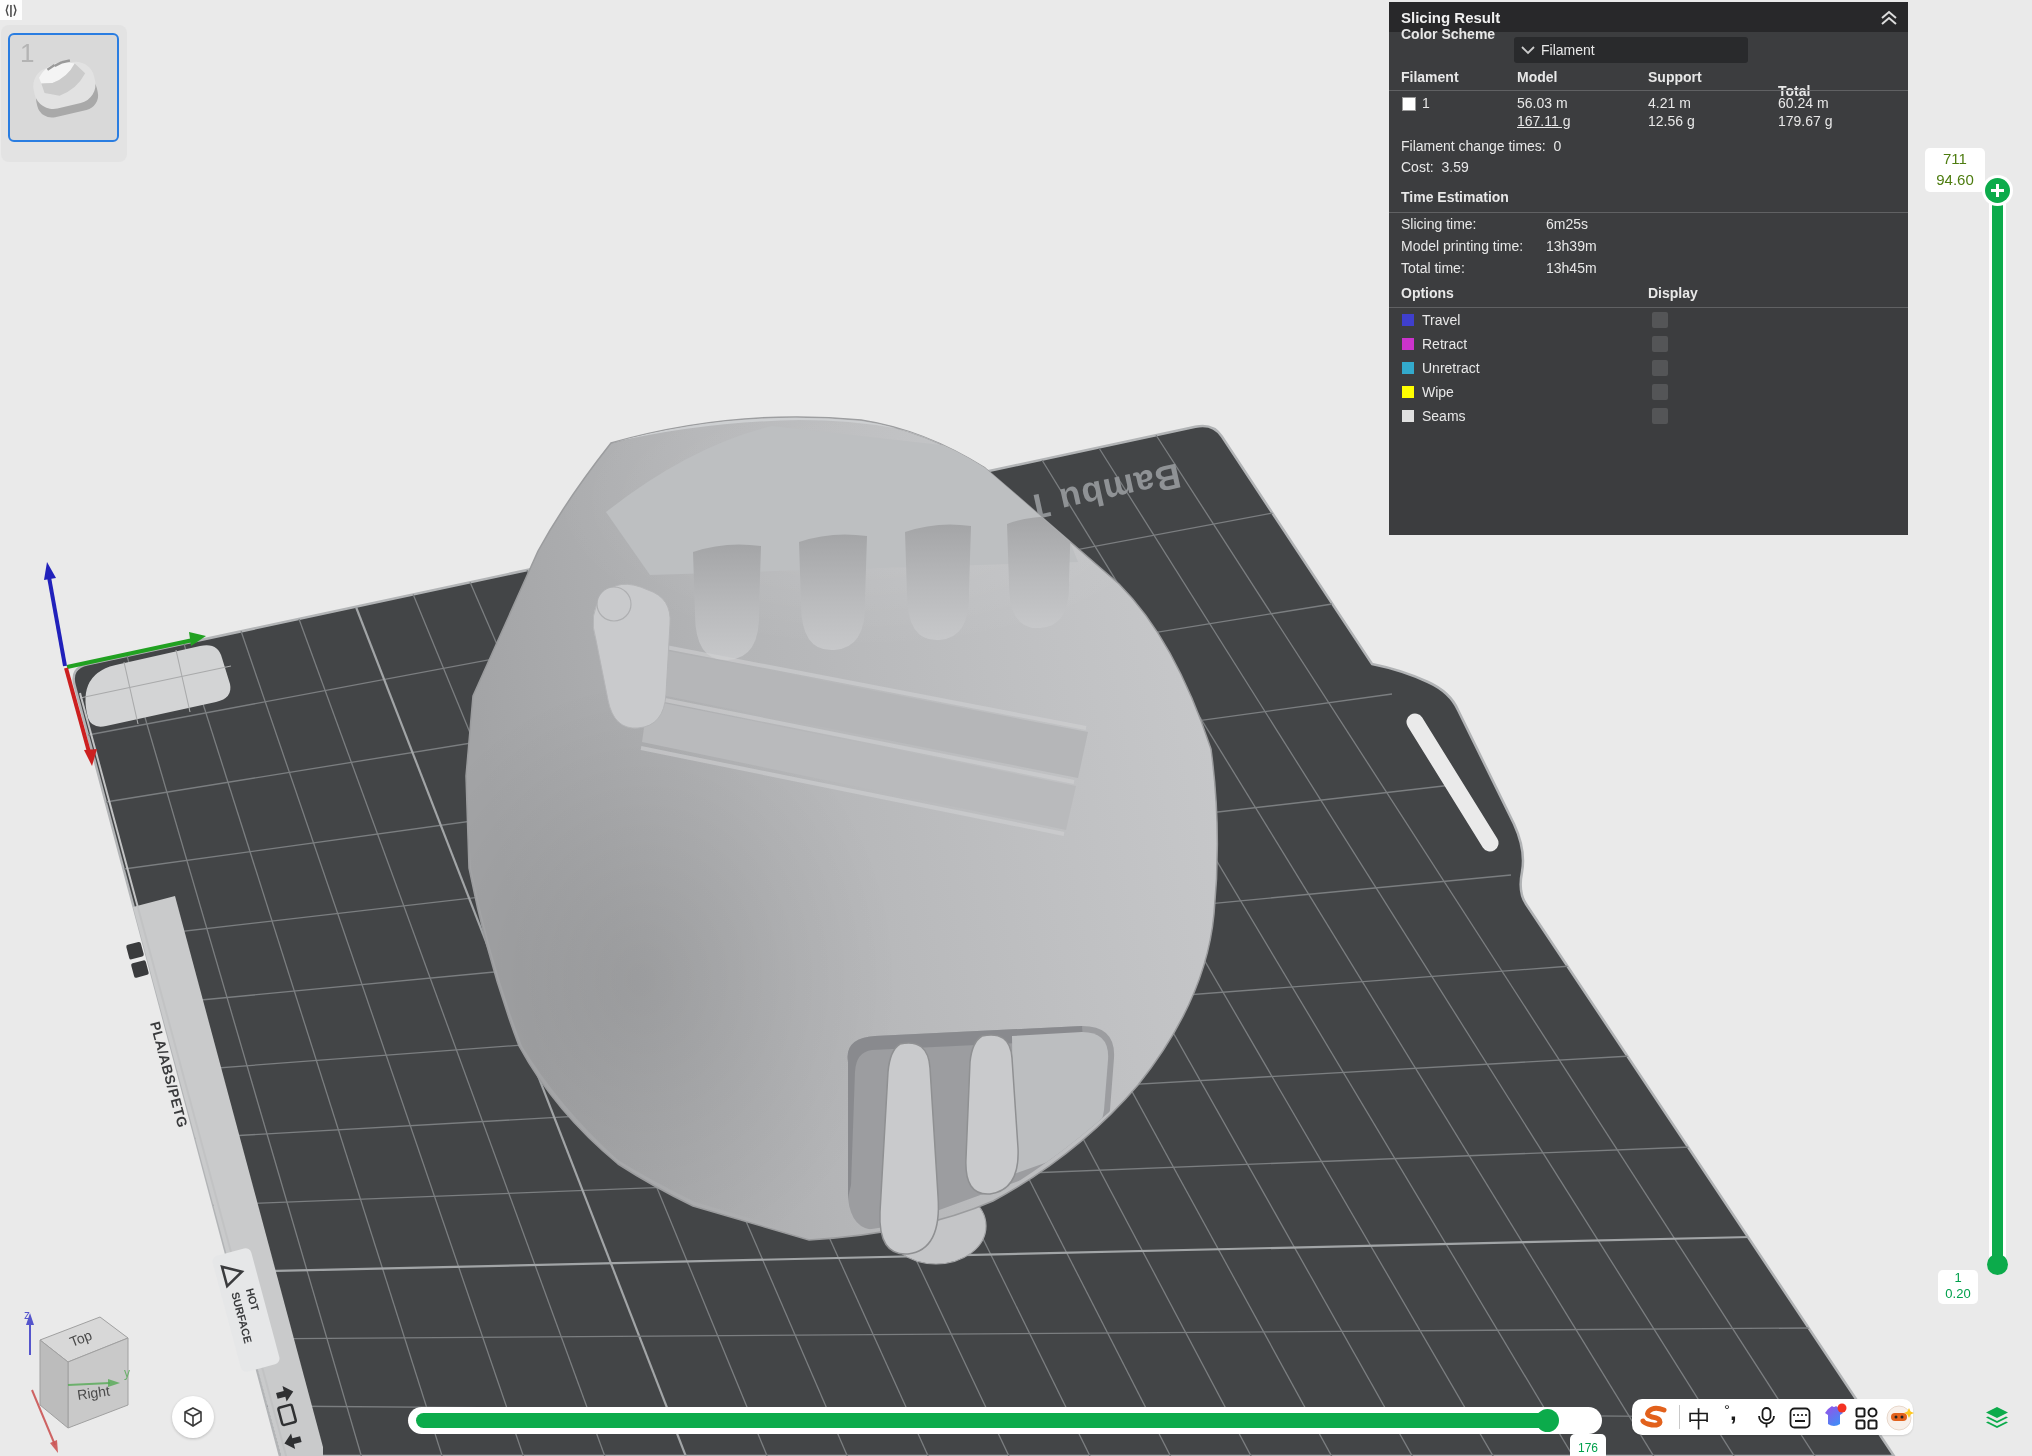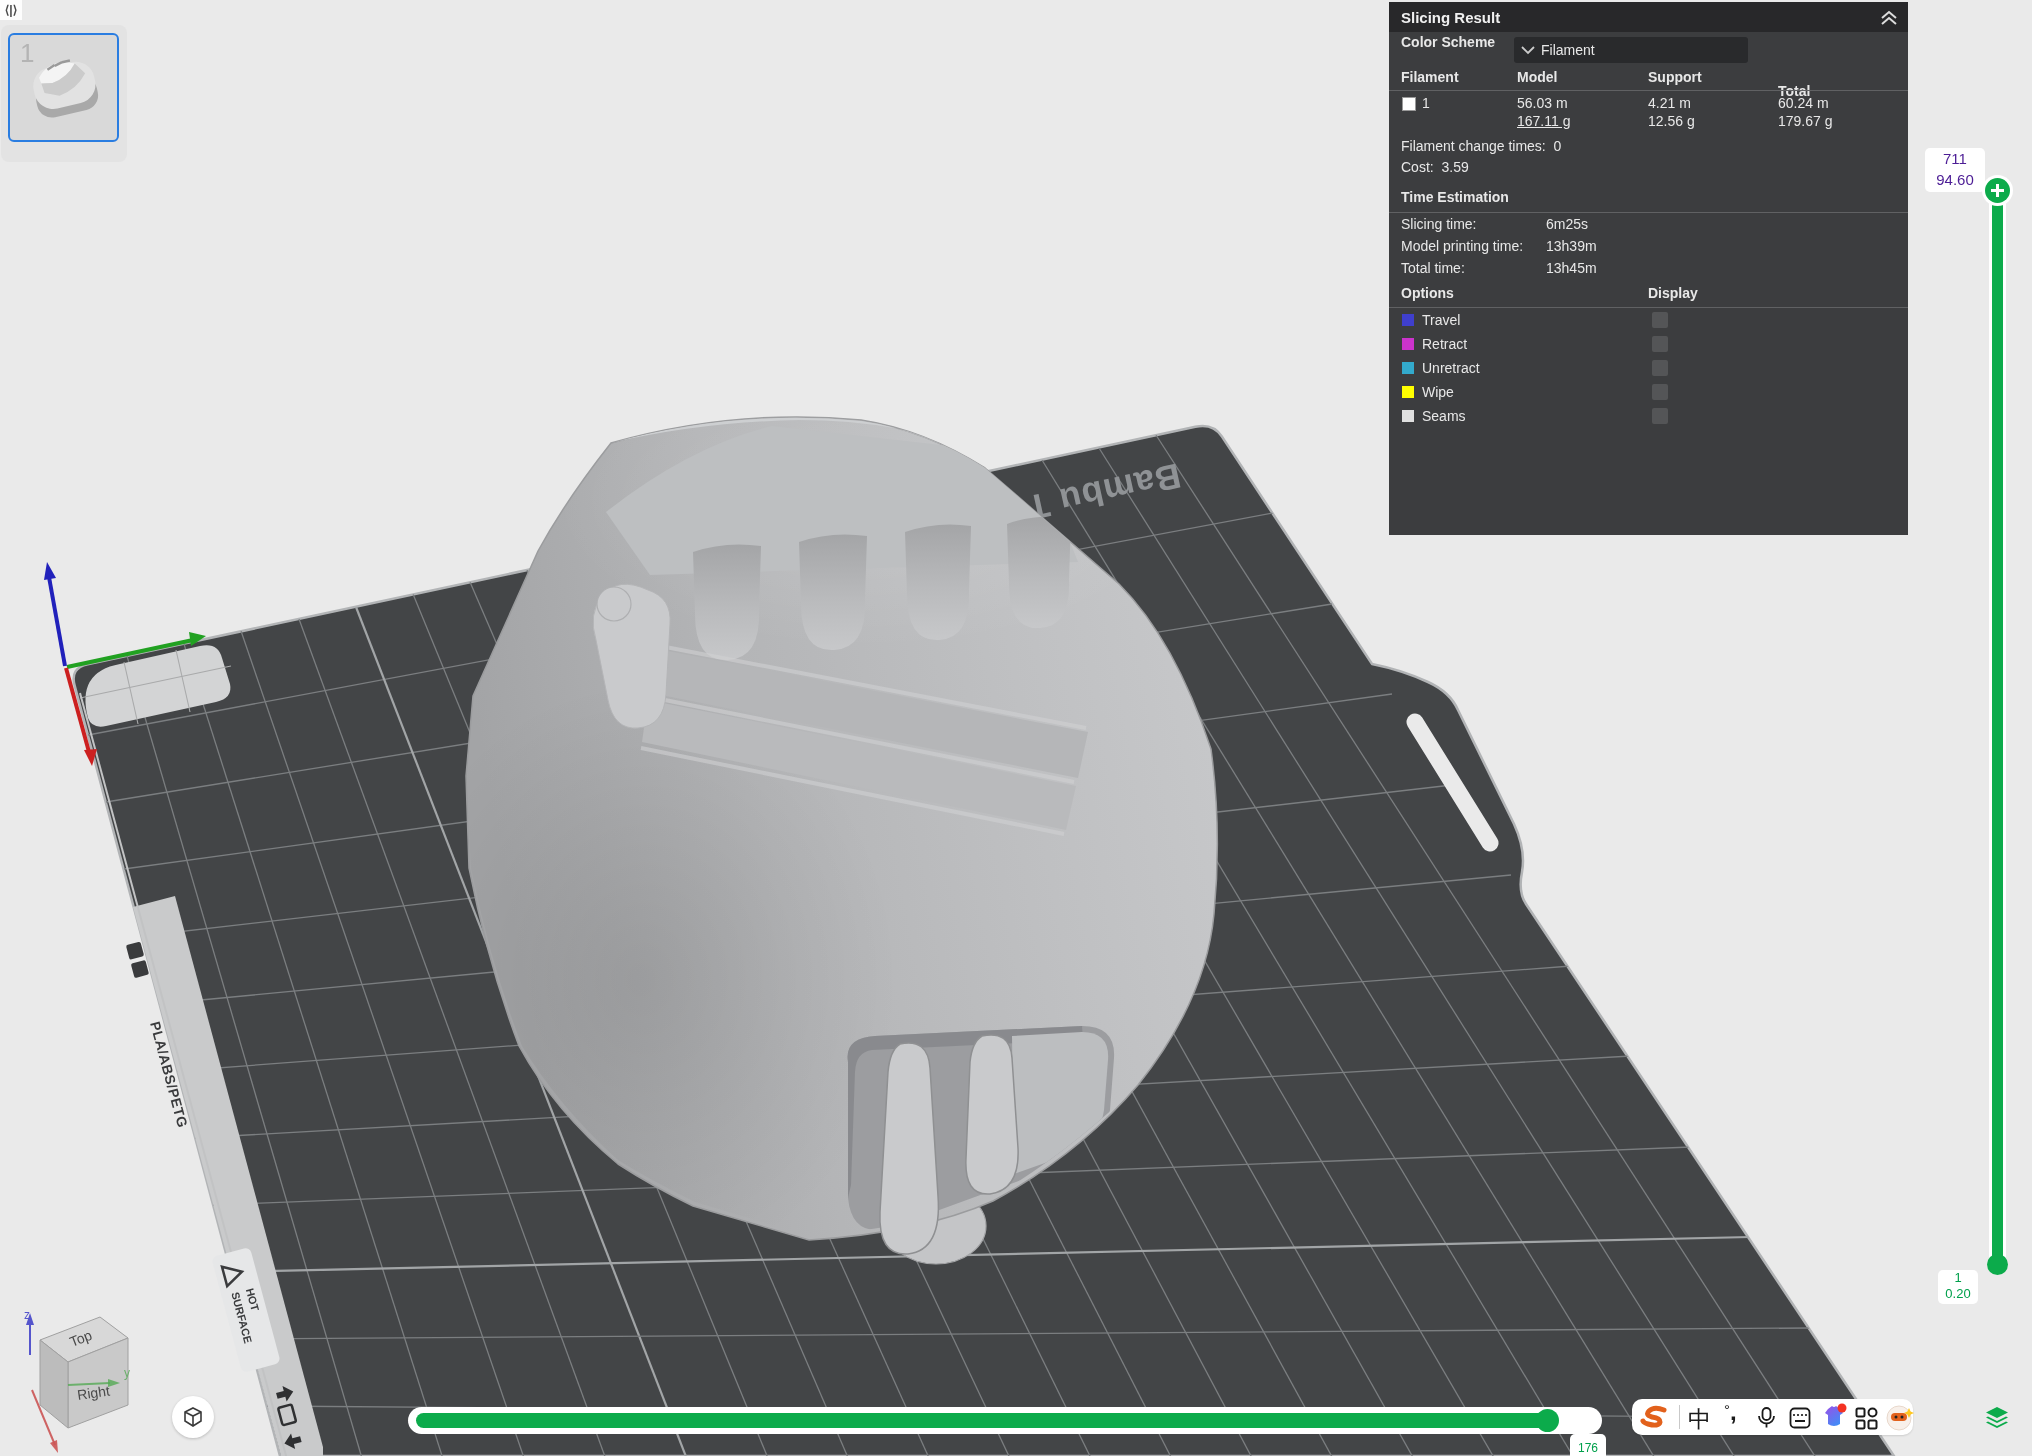--- a/index.html
+++ b/index.html
@@ -202,21 +202,21 @@
     <rect x="6" y="30" width="62" height="34" rx="15" fill="#a9a9a9"></rect>
     <rect x="6" y="14" width="62" height="42" rx="19" fill="#e2e2e2"></rect>
     <path d="M 14,22 Q 24,10 42,12 L 52,16 Q 42,28 26,30 L 15,28 Z" fill="#f4f4f4"></path>
     <path d="M 15,28 L 26,30 Q 42,28 52,16 L 60,28 Q 48,42 30,44 L 16,38 Z" fill="#cbcbcb"></path>
     <path d="M 24,16 l 8,-3 M 32,14 l 8,-2 M 40,12 l 8,0" stroke="#9a9a9a" stroke-width="2.5"></path>
   </g>
 </svg>
 
 <div class="abs" style="left:1989px;top:186px;width:17px;height:1083px;background:#fff;border-radius:8px;"></div>
 <div class="abs" style="left:1992px;top:190px;width:11px;height:1075px;background:#0cab4b;border-radius:5px;"></div>
-<div class="abs" style="left:1925px;top:148px;width:60px;height:44px;background:#fff;border-radius:5px;color:#4c1d95;font-size:15px;text-align:center;line-height:21px;">711<br>94.60</div>
+<div class="abs" style="left:1925px;top:148px;width:60px;height:44px;background:#fff;border-radius:5px;color:#4d7c0f;font-size:15px;text-align:center;line-height:21px;">711<br>94.60</div>
 <div class="abs" style="left:1982px;top:175px;width:31px;height:31px;background:#fff;border-radius:50%;"></div>
 <div class="abs" style="left:1985px;top:178px;width:25px;height:25px;background:#0cab4b;border-radius:50%;"></div>
 <div class="abs" style="left:1991px;top:189px;width:13px;height:3px;background:#fff;"></div>
 <div class="abs" style="left:1996px;top:184px;width:3px;height:13px;background:#fff;"></div>
 <div class="abs" style="left:1987px;top:1254px;width:21px;height:21px;background:#0cab4b;border-radius:50%;"></div>
 <div class="abs" style="left:1938px;top:1270px;width:40px;height:34px;background:#fff;border-radius:5px;color:#00a04b;font-size:13px;text-align:center;line-height:16px;">1<br>0.20</div>
 
 <div class="abs" style="left:408px;top:1407px;width:1194px;height:27px;background:#fff;border-radius:14px;"></div>
 <div class="abs" style="left:416px;top:1413px;width:1140px;height:15px;background:#0cab4b;border-radius:8px;"></div>
 <div class="abs" style="left:1536px;top:1409px;width:23px;height:23px;background:#0cab4b;border-radius:50%;"></div>
@@ -289,21 +289,21 @@
   <path d="M 4,17.5 L 2,18.5 L 13,24 L 24,18.5 L 22,17.5 L 13,22 Z"></path>
 </svg>
 
 <div class="panel">
   <div class="ptitle">
       <span>Slicing Result</span>
     </div>
   <svg class="abs" style="left:491px;top:8px" width="18" height="16" viewBox="0 0 18 16" fill="none" stroke="#ddd" stroke-width="2">
     <path d="M 2,8 L 9,2 L 16,8 M 2,14 L 9,8 L 16,14"></path>
   </svg>
-  <div class="lbl b" style="left:12px;top:32px;">Color Scheme</div>
+  <div class="lbl b" style="left:12px;top:24px;">Color Scheme</div>
   <div class="abs" style="left:125px;top:35px;width:234px;height:26px;background:#292a2c;border-radius:3px;"></div>
   <svg class="abs" style="left:132px;top:44px" width="14" height="9" viewBox="0 0 14 9" fill="none" stroke="#ccc" stroke-width="1.8">
       <path d="M 1,1 L 7,7 L 13,1"></path>
     </svg>
   <div class="lbl" style="left:152px;top:40px;">Filament</div>
   <div class="lbl b" style="left:12px;top:67px;">Filament</div>
   <div class="lbl b" style="left:128px;top:67px;">Model</div>
   <div class="lbl b" style="left:259px;top:67px;">Support</div>
   <div class="lbl b" style="left:389px;top:81px;">Total</div>
   <div class="sep" style="top:88px;"></div>

